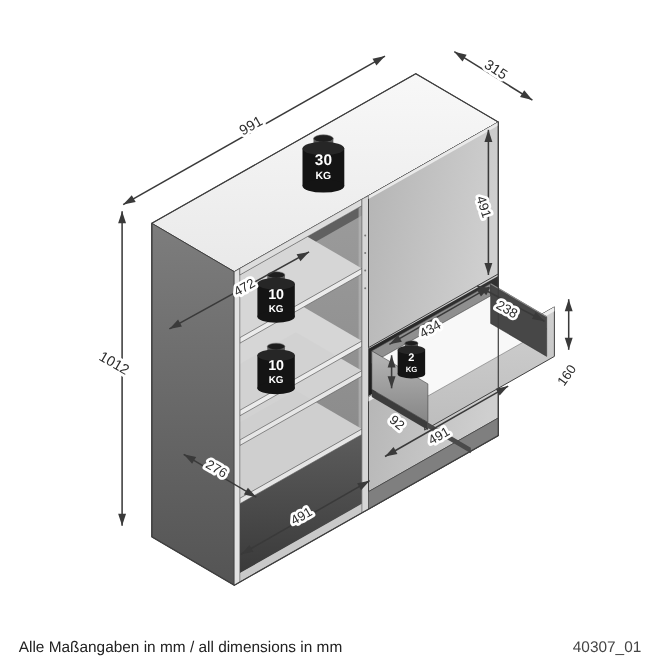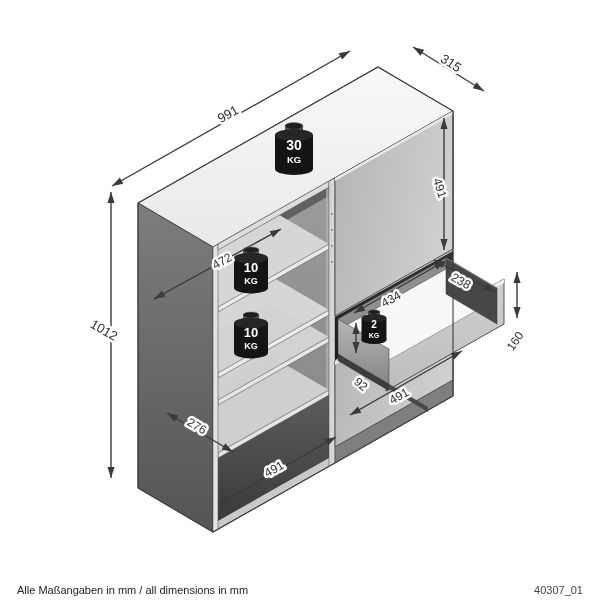--- a/index.html
+++ b/index.html
@@ -1,21 +1,21 @@
 <!DOCTYPE html>
 <html><head>
 <meta charset="utf-8">
 <style>
   html,body{margin:0;padding:0;background:#fff;}
   #stage{position:relative;width:600px;height:600px;background:#ffffff;overflow:hidden;
          font-family:"Liberation Sans", sans-serif;}
   #drawing{position:absolute;left:0;top:0;}
   .footer{position:absolute;left:17px;right:17px;bottom:4px;display:flex;
           justify-content:space-between;align-items:baseline;
-          font-size:11px;color:#222;}
+          font-size:14px;color:#222;}
   .footer .art{color:#444;}
   svg text.dim{font-family:"Liberation Sans", sans-serif;fill:#2d2d2d;
                paint-order:stroke;stroke:#ffffff;stroke-width:5px;stroke-linejoin:round;}
   svg text.wt{font-family:"Liberation Sans", sans-serif;fill:#ffffff;font-weight:bold;}
 </style>
 </head>
 <body>
 
 <div id="stage">
 

